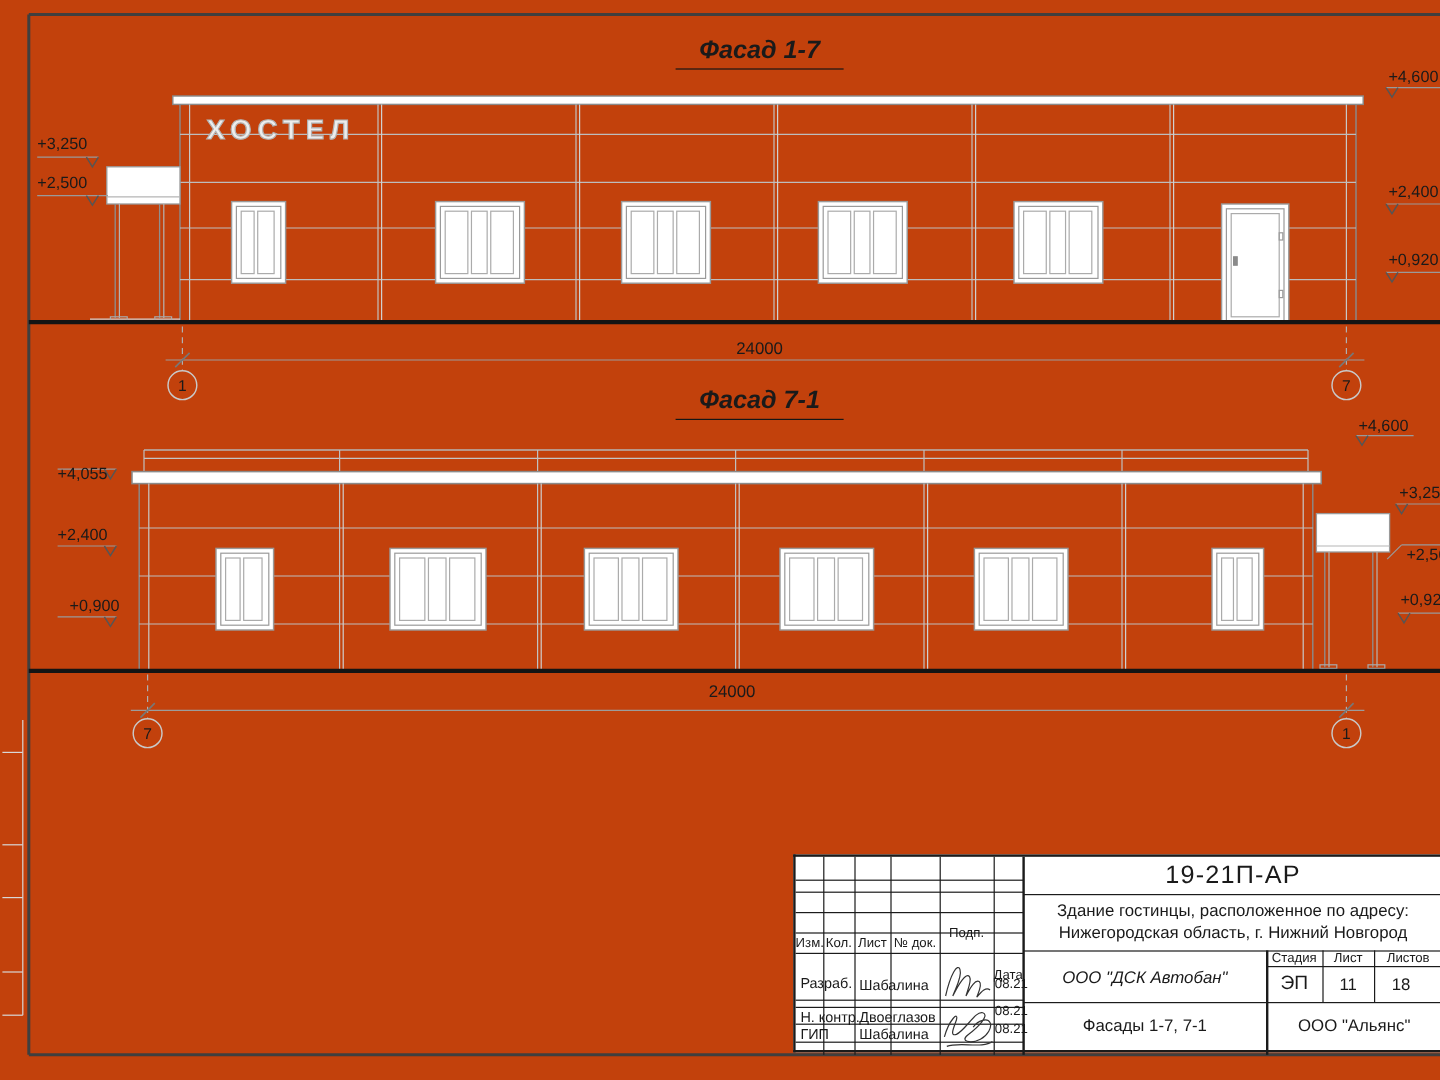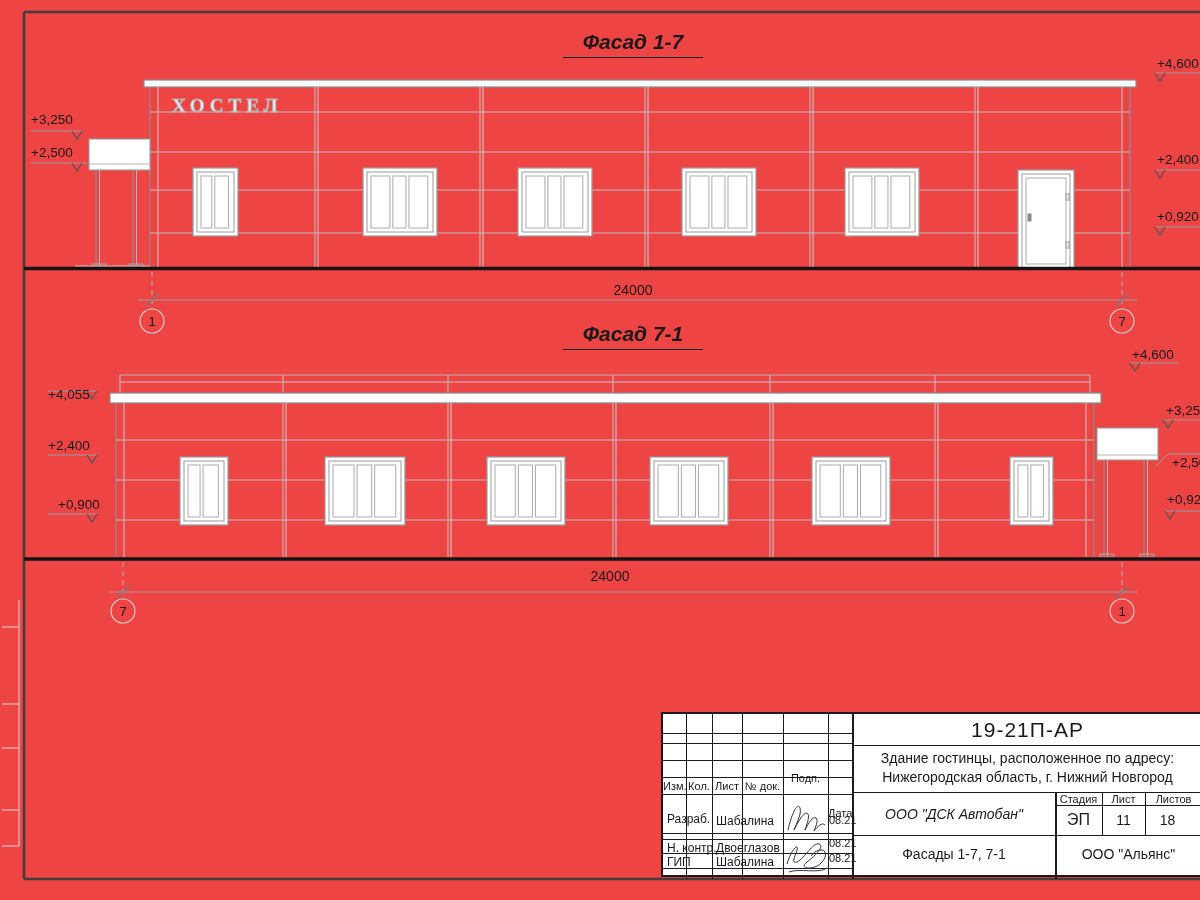--- a/index.html
+++ b/index.html
@@ -1,25 +1,25 @@
 <!DOCTYPE html>
 <html><head>
 <meta charset="utf-8">
 <style>
   html,body{margin:0;padding:0;background:#fff;}
-  #sheet{position:relative;width:1200px;height:900px;background:#ef4444;overflow:hidden;
+  #sheet{position:relative;width:1200px;height:900px;background:#c2410c;overflow:hidden;
          font-family:"Liberation Sans",sans-serif;color:#1a1a1a;}
   #linework{position:absolute;left:0;top:0;}
   .txt{position:absolute;white-space:nowrap;}
   .ftitle{font-size:21px;font-style:italic;font-weight:bold;text-align:center;
           border-bottom:1.6px solid #161616;padding:0 10px 3px 10px;}
   .elev{font-size:13.5px;}
   .dim{font-size:14px;text-align:center;}
   .axis{font-size:13px;text-align:center;width:20px;}
-  .sign{font-size:19px;font-weight:bold;letter-spacing:5px;color:#ededed;font-family:Liberation Serif, serif;
+  .sign{font-size:23px;font-weight:bold;letter-spacing:5px;color:#ededed;
         -webkit-text-stroke:1px #b2b2b2;}
   
   #tb{position:absolute;left:661px;top:712px;width:539px;height:165px;
       border:2px solid #1b1b1b;border-right:none;box-sizing:border-box;background:#fff;}
   .vl,.hl{position:absolute;background:#1b1b1b;}
   .vl{width:1px;}
   .hl{height:1px;}
   .vl2{width:2px;}
   .cell{position:absolute;text-align:center;overflow:hidden;}
   .h11{font-size:11px;}

